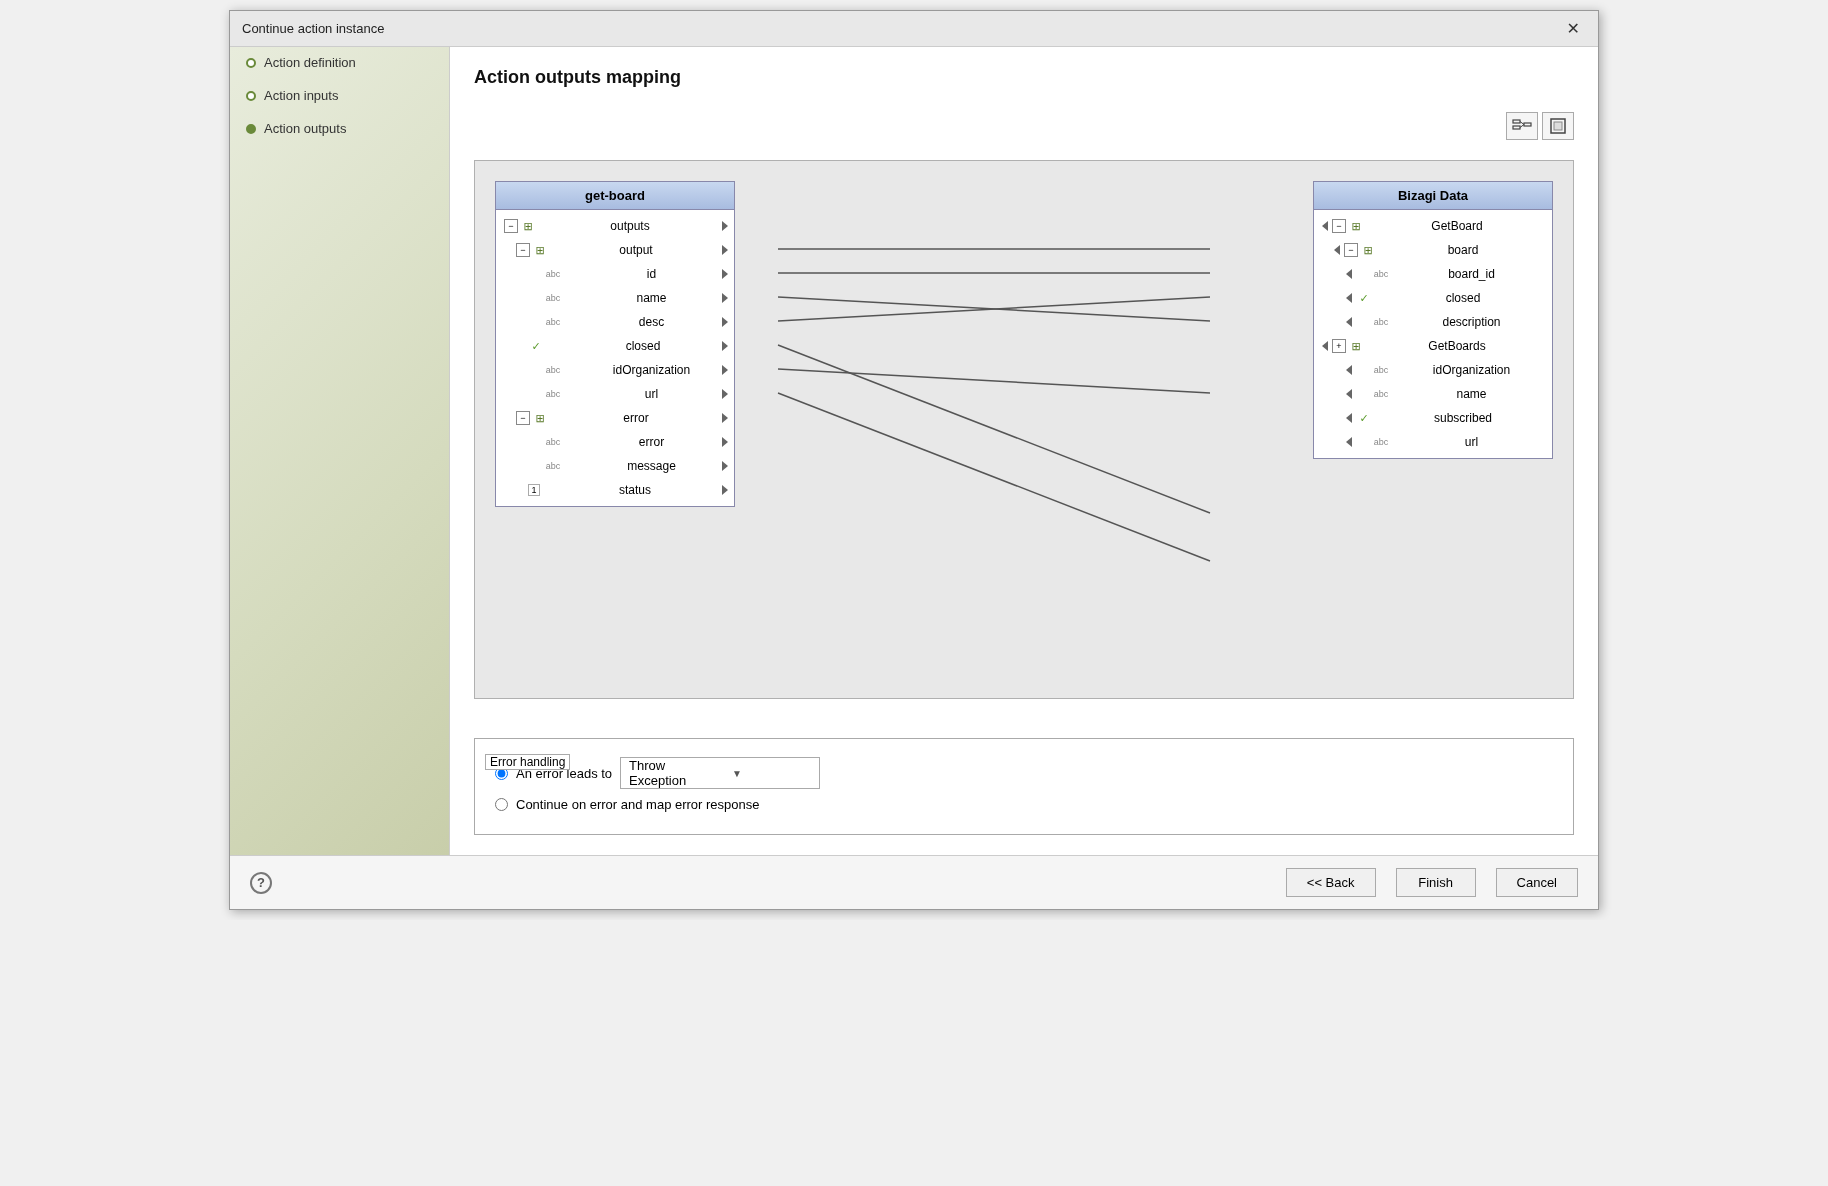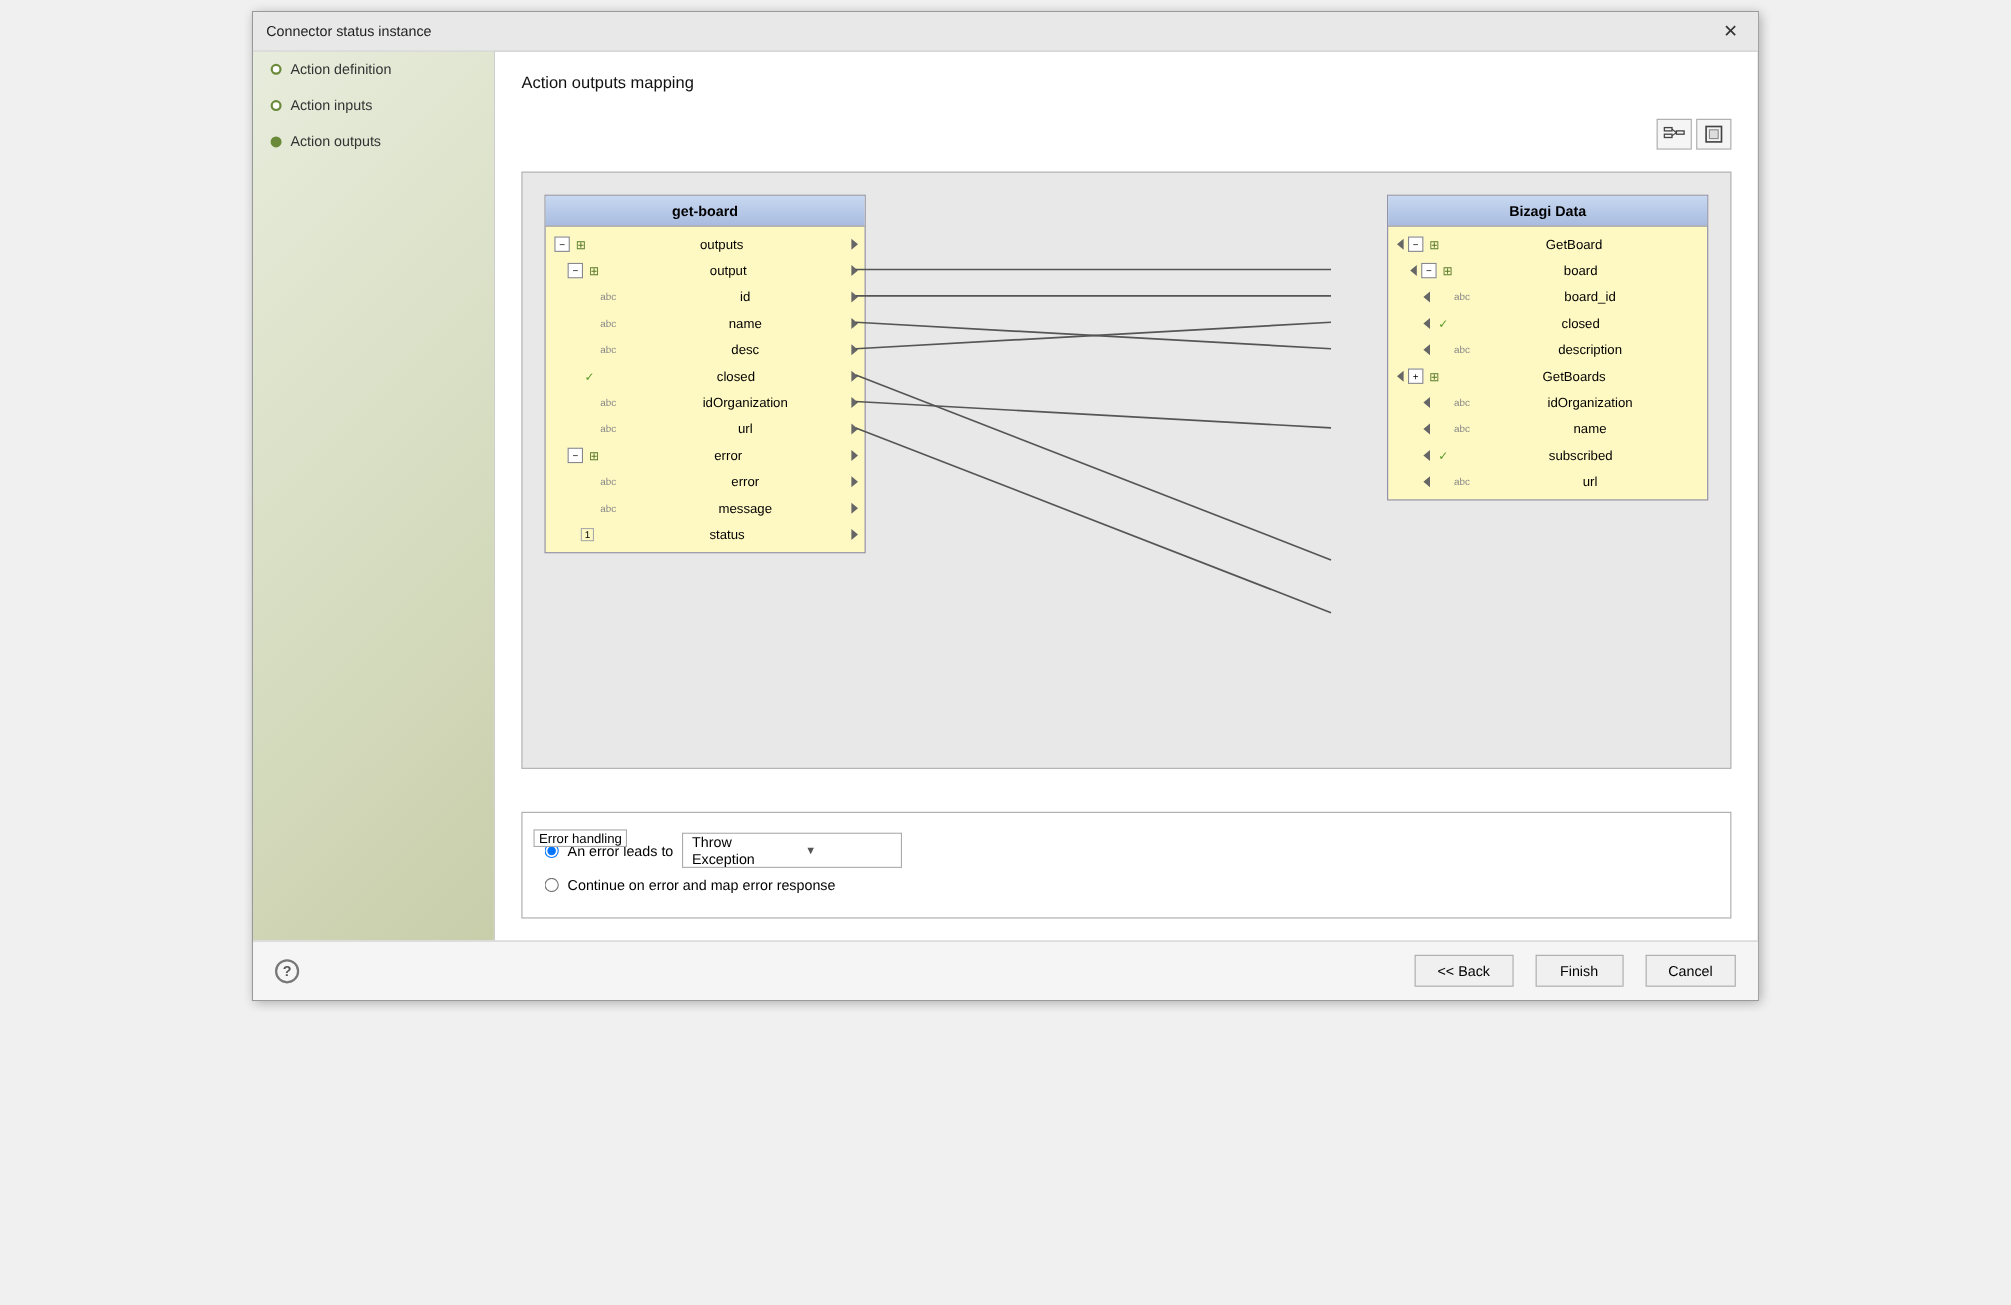--- a/index.html
+++ b/index.html
@@ -79,22 +79,22 @@
 
     .main-content {
       flex: 1;
       padding: 20px 24px;
       display: flex;
       flex-direction: column;
       gap: 16px;
     }
 
     .page-title {
-      font-size: 15px;
-      font-weight: normal;
+      font-size: 18px;
+      font-weight: bold;
       color: #111;
       margin-bottom: 8px;
     }
 
     .toolbar-right {
       display: flex;
       justify-content: flex-end;
       gap: 4px;
       margin-bottom: 4px;
     }
@@ -123,22 +123,22 @@
     .mapping-canvas {
       position: relative;
       display: flex;
       justify-content: space-between;
       align-items: flex-start;
       height: 480px;
     }
 
     .map-table {
       border: 1px solid #8888aa;
-      background: #fef9c3;
-      width: 292px;
+      background: #ffffff;
+      width: 240px;
     }
 
     .map-table-header {
       background: linear-gradient(180deg, #c8d8f0 0%, #a8bce0 100%);
       text-align: center;
       padding: 6px 8px;
       font-weight: bold;
       border-bottom: 1px solid #8888aa;
       font-size: 13px;
     }
@@ -299,21 +299,21 @@
       border-right: 6px solid #666;
       margin-right: 4px;
     }
   </style>
 </head>
 <body>
 
 <div class="dialog">
 
   <div class="title-bar">
-    <span class="title-bar-text">Connector status instance</span>
+    <span class="title-bar-text">Continue action instance</span>
     <button class="close-btn">✕</button>
   </div>
 
   <div class="dialog-body">
 
     <div class="sidebar">
       <div class="sidebar-item">
         <div class="bullet"></div>
         <span>Action definition</span>
       </div>

